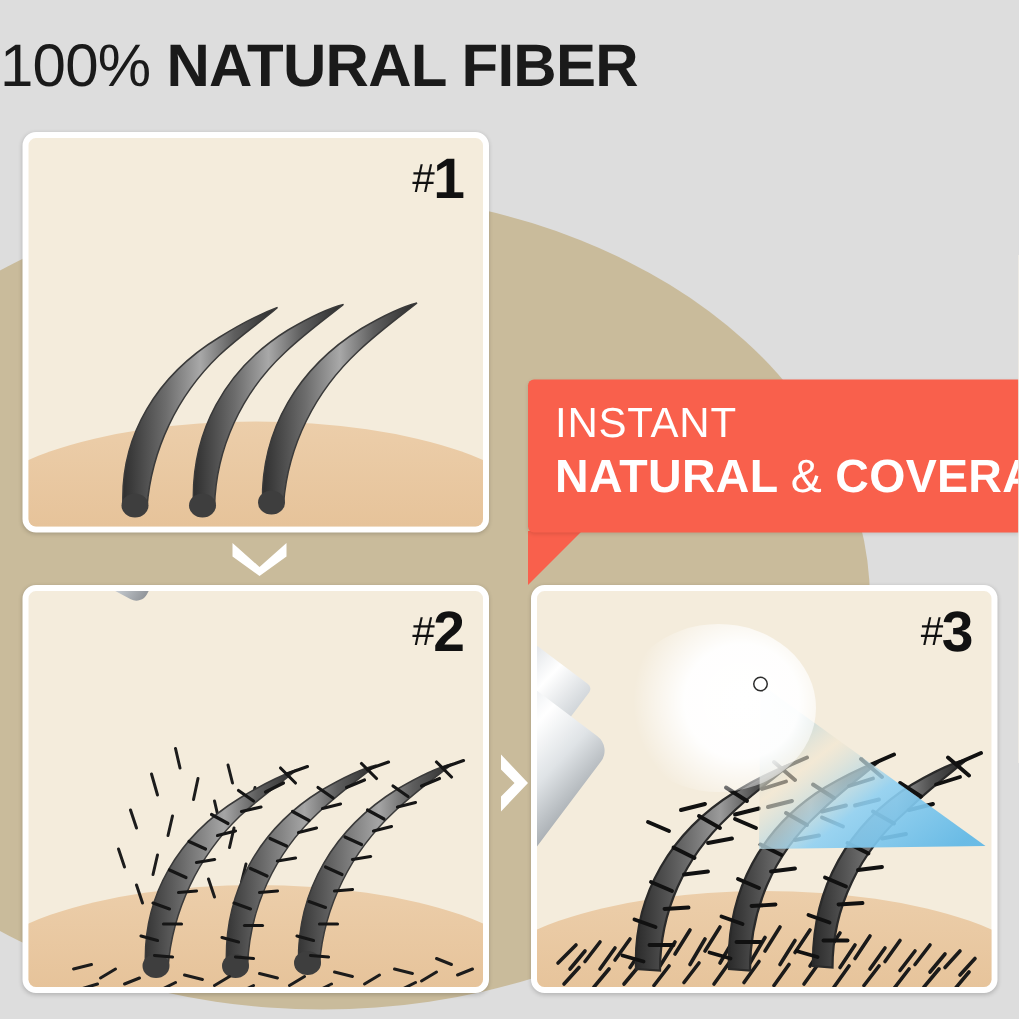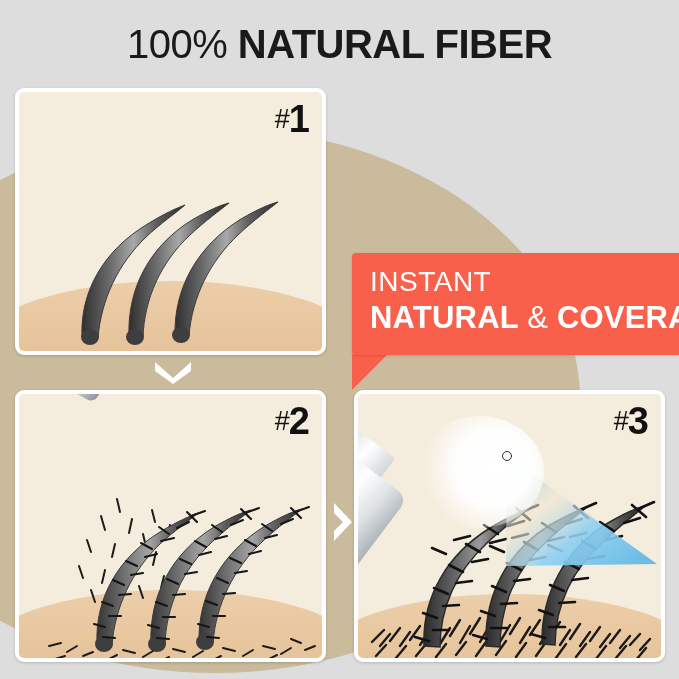--- a/index.html
+++ b/index.html
@@ -29,21 +29,20 @@
     border-radius: 50%;
     background: #c9bb9b;
   }
 
   
   .title {
     position: absolute;
     left: 0;
     top: 20px;
     width: 679px;
-    text-align: center;
     color: #1a1a1a;
     font-size: 40px;
     line-height: 48px;
     letter-spacing: -0.5px;
     white-space: nowrap;
   }
   .title .thin { font-weight: 300; }
   .title .bold { font-weight: 700; }
 
   

